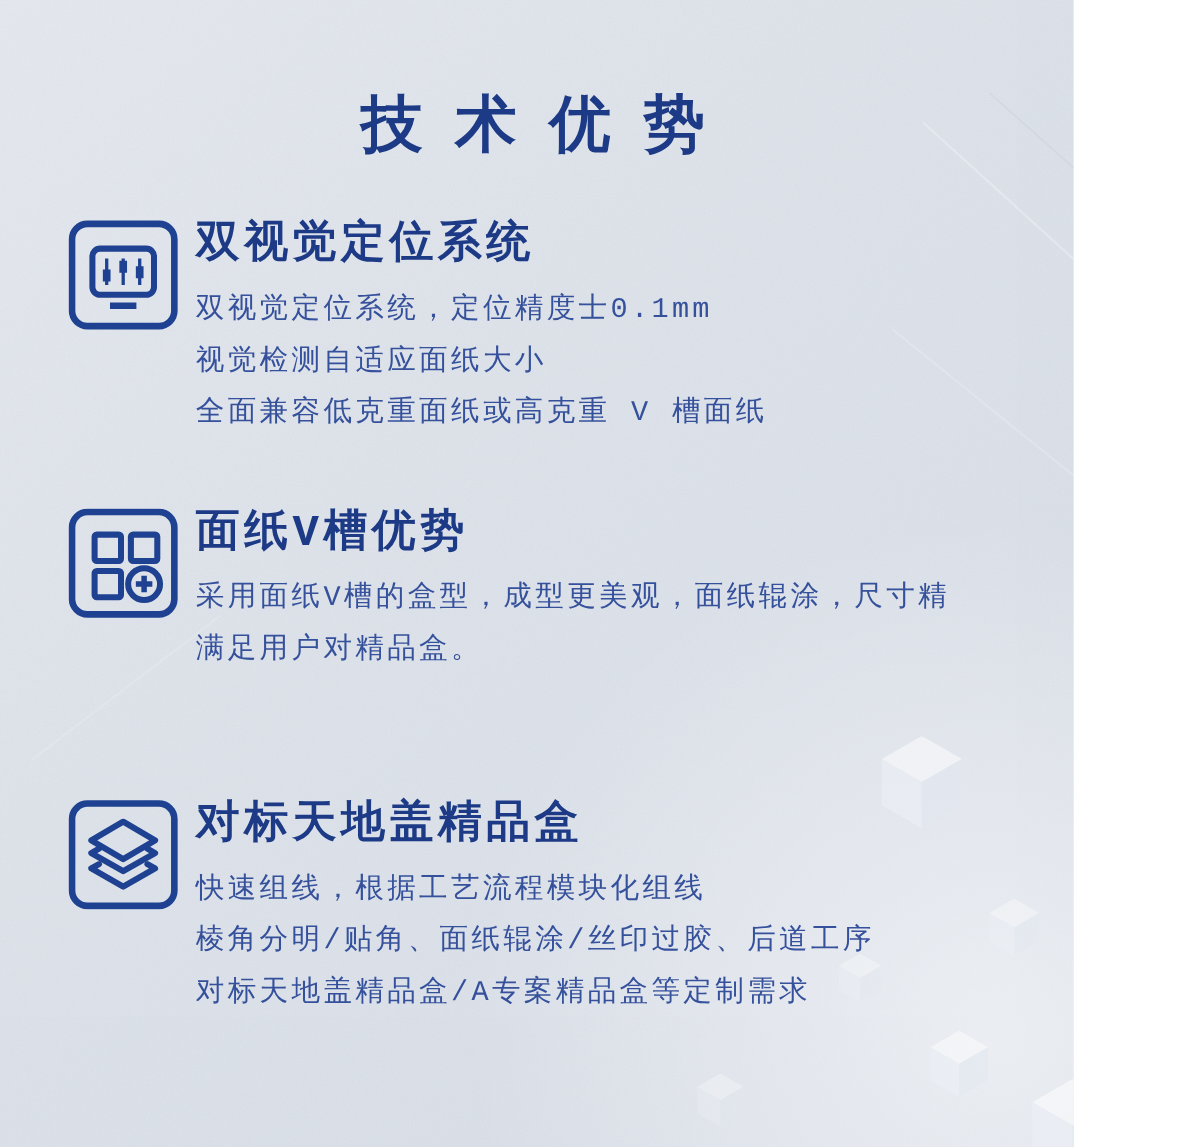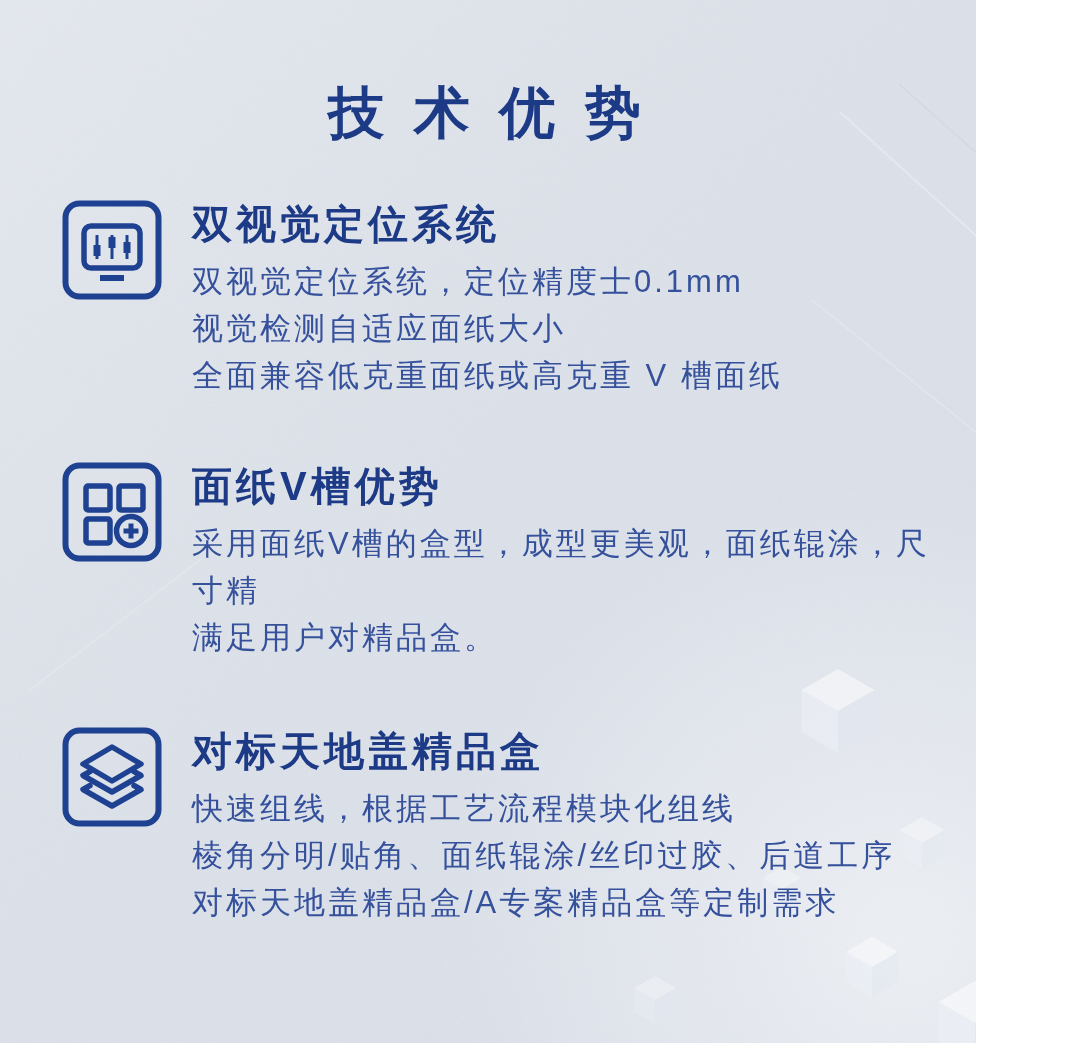--- a/index.html
+++ b/index.html
@@ -18,42 +18,43 @@
     font-size:56px;
     font-weight:bold;
     letter-spacing:7px;
     color:#1c3a86;
   }
   .section{
     position:absolute;
     left:62px;right:44px;
     display:flex;
     align-items:flex-start;
-    gap:30px;
+    gap:16px;
+    font-family:Liberation Mono, monospace;
   }
   .s1{top:200px;}
   .s2{top:462px;}
   .s3{top:727px;}
   .icon-box{
     width:100px;height:100px;
     flex:0 0 auto;
   }
   .icon-box svg{display:block;width:100px;height:100px;}
   .content{flex:1 1 auto;min-width:0;}
   .content h2{
     margin:0 0 10px 0;
     font-size:40px;
     line-height:48px;
     font-weight:bold;
     letter-spacing:4px;
     color:#1c3a86;
   }
   .content p{
     margin:0;
-    font-size:31px;
+    font-size:26px;
     line-height:47px;
     letter-spacing:3px;
     font-weight:400;
     color:#35519c;
   }
 </style>
 </head>
 <body>
 
 <div class="canvas">

